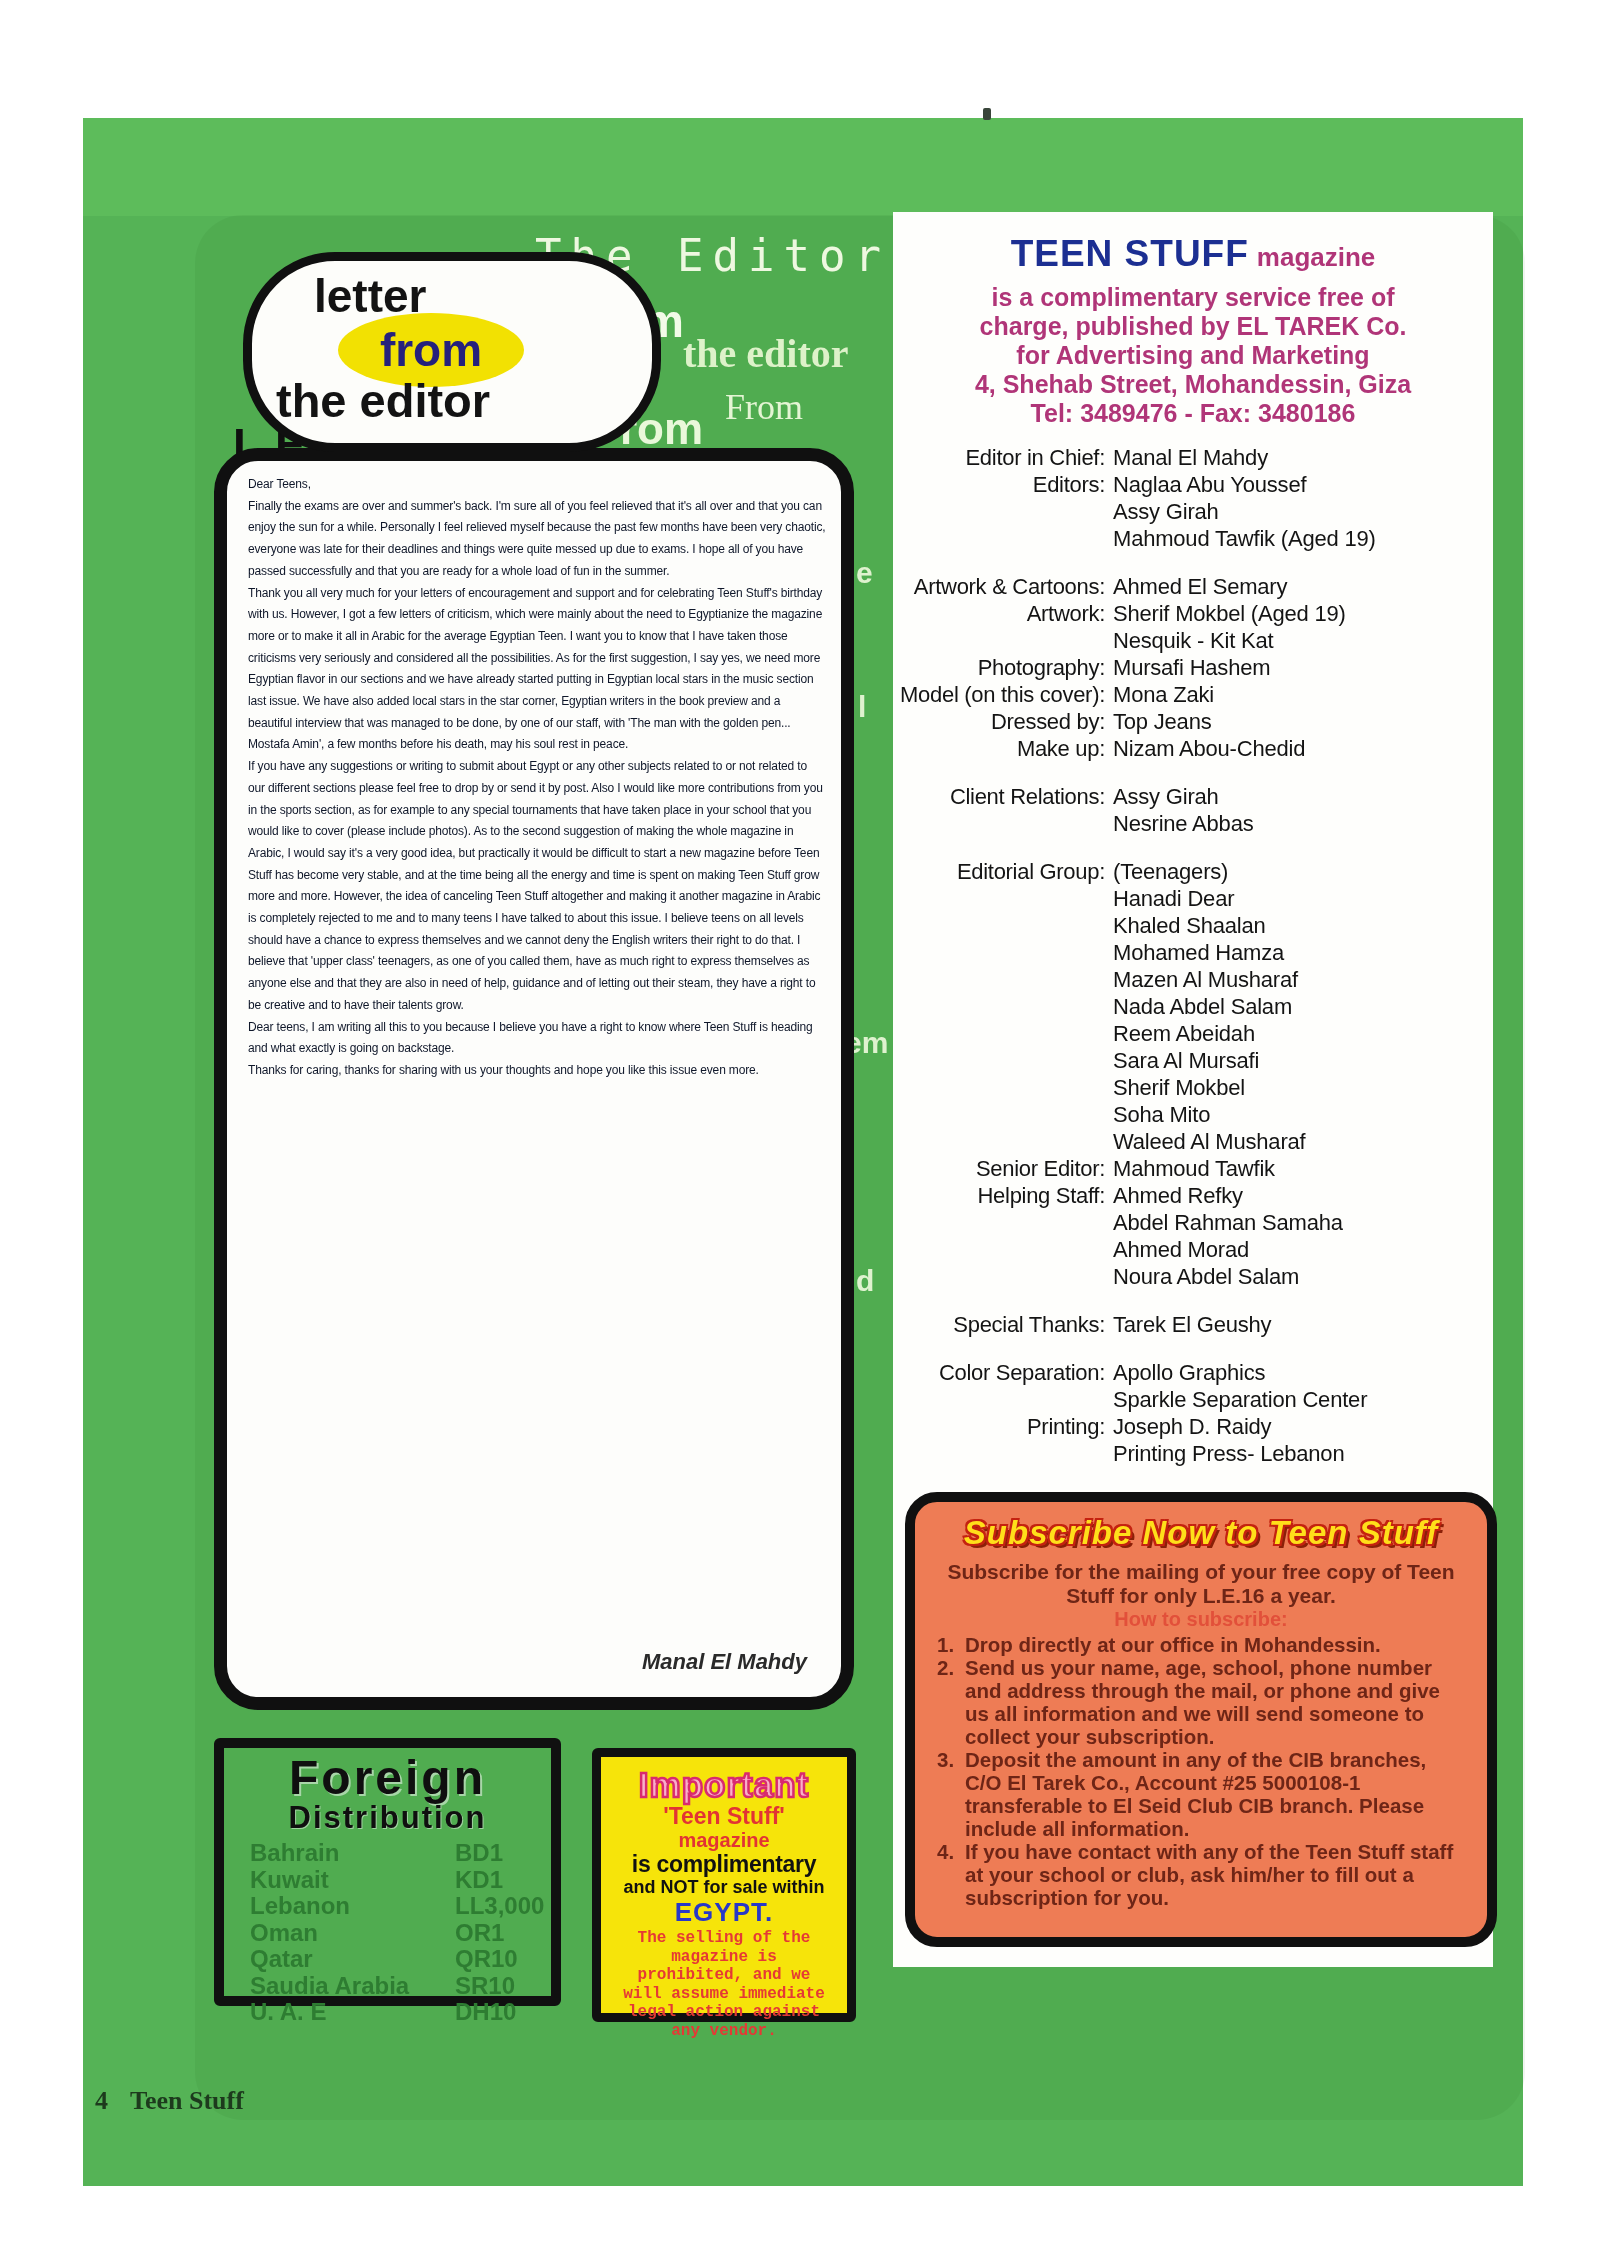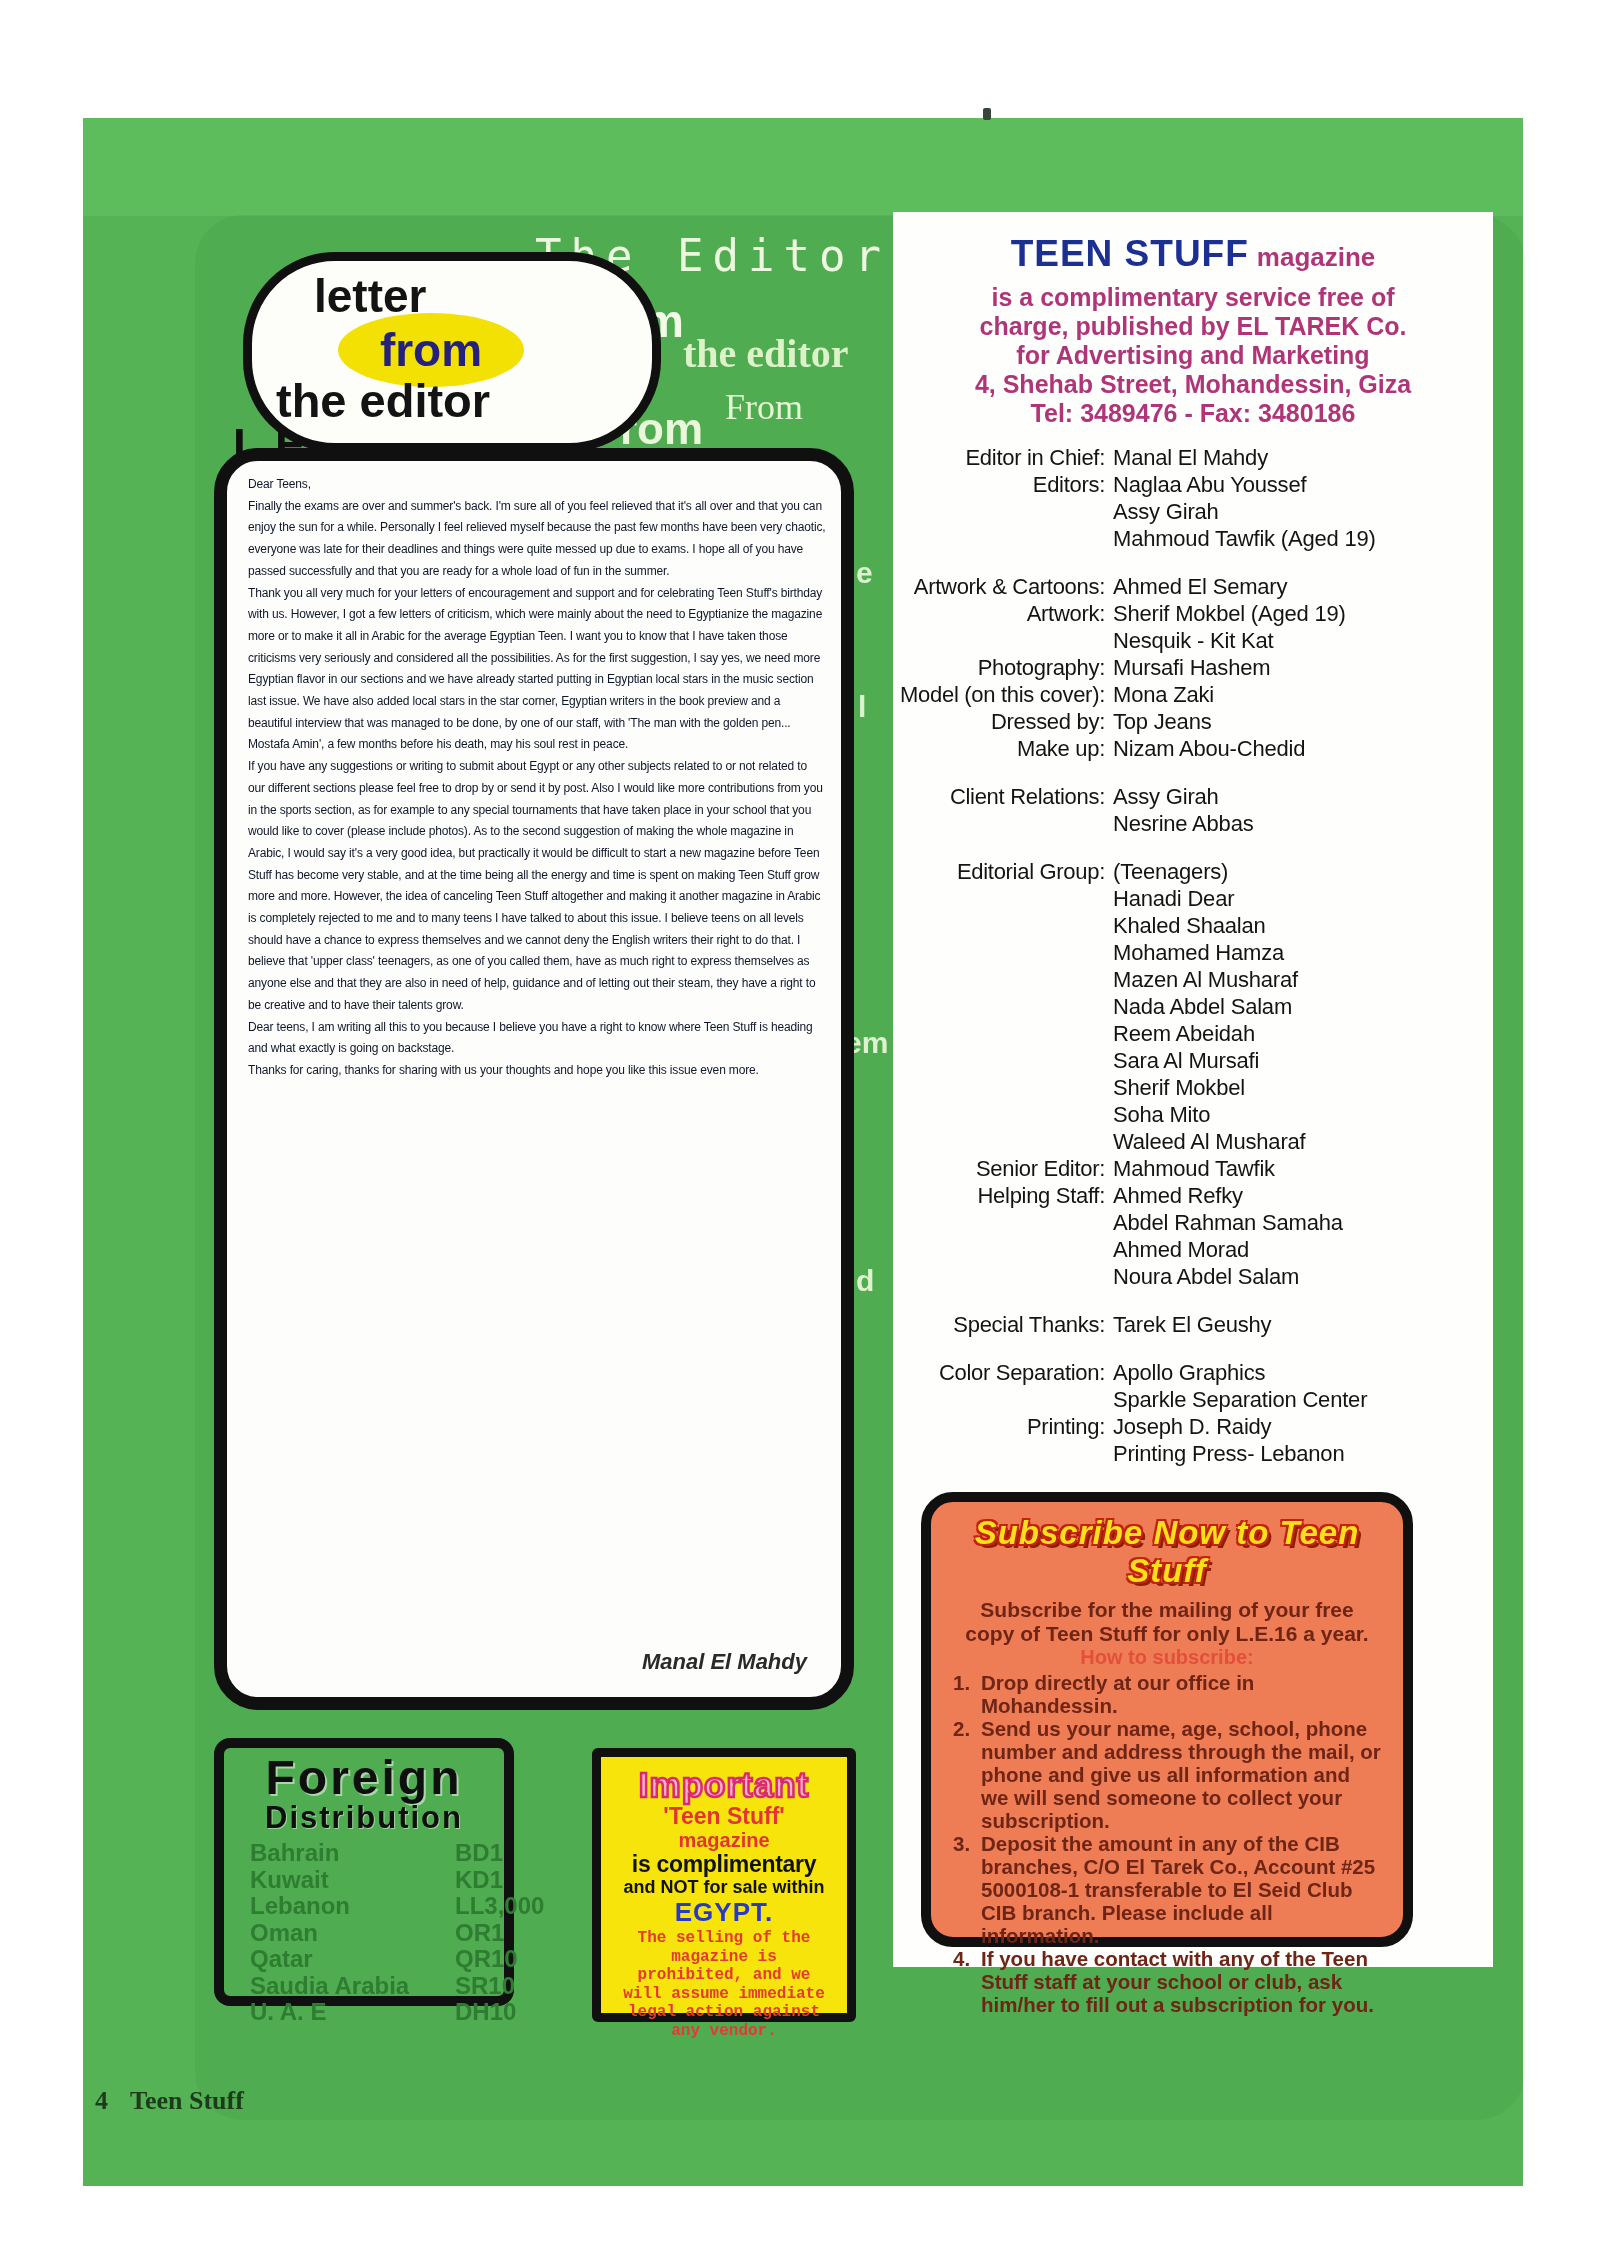--- a/index.html
+++ b/index.html
@@ -55,38 +55,38 @@
   .mast-suffix{font-size:26px;font-weight:600;color:#b03578;margin-left:8px;}
   .mast-line{font-size:25px;line-height:29px;color:#b03578;font-weight:600;}
   .credits{margin-top:16px;}
   .credit-row{display:flex;line-height:27px;font-size:22px;color:#141414;}
   .c-label{flex:0 0 212px;text-align:right;white-space:nowrap;padding-right:8px;
            letter-spacing:-0.3px;}
   .c-value{flex:1;text-align:left;white-space:nowrap;letter-spacing:-0.2px;}
   .credit-gap{height:21px;}
 
   
-  .subscribe{position:absolute;left:822px;top:1374px;width:492px;height:455px;background:#ee7c55;
+  .subscribe{position:absolute;left:822px;top:1374px;width:592px;height:455px;background:#ee7c55;
              border:10px solid #101010;border-radius:32px;z-index:3;box-sizing:border-box;
-             padding:12px 22px;margin-left:16px;}
+             padding:12px 22px;}
   .sub-head{text-align:center;font-size:33px;font-weight:900;font-style:italic;color:#ffdf1a;
             letter-spacing:1px;
             text-shadow:-2px -2px 0 #c42210,2px -2px 0 #c42210,-2px 2px 0 #c42210,
                         2px 2px 0 #c42210,4px 4px 0 #8a2008;}
   .sub-intro{margin-top:8px;text-align:center;font-size:21px;line-height:24px;color:#6e2516;
              font-weight:700;}
   .sub-howto{text-align:center;font-size:20px;line-height:23px;color:#e2503a;font-weight:700;}
   .sub-steps{list-style:none;margin:2px 0 0 0;padding:0;}
   .sub-steps li{display:flex;font-size:20.5px;line-height:23px;color:#6e2516;font-weight:700;}
   .stepnum{flex:0 0 28px;text-align:left;}
   .steptext{flex:1;}
 
   
-  .foreign{position:absolute;left:131px;top:1620px;width:300px;height:268px;
-           border:10px solid #101010;border-radius:16px;z-index:2;box-sizing:border-box;
+  .foreign{position:absolute;left:131px;top:1620px;width:347px;height:268px;
+           border:10px solid #101010;border-radius:6px;z-index:2;box-sizing:border-box;
            padding:6px 0 0 0;}
   .for-title1{text-align:center;font-size:48px;font-weight:900;color:#0f0f0f;line-height:48px;
               letter-spacing:3px;text-shadow:2px 2px 0 rgba(255,255,255,0.5);}
   .for-title2{text-align:center;font-size:31px;font-weight:900;color:#0f0f0f;line-height:32px;
               letter-spacing:2px;text-shadow:1px 1px 0 rgba(255,255,255,0.45);}
   .for-table{margin-top:6px;padding-left:26px;}
   .for-row{position:relative;font-size:24px;line-height:26.5px;color:#2e7d32;font-weight:600;}
   .for-price{position:absolute;left:205px;top:0;}
 
   

